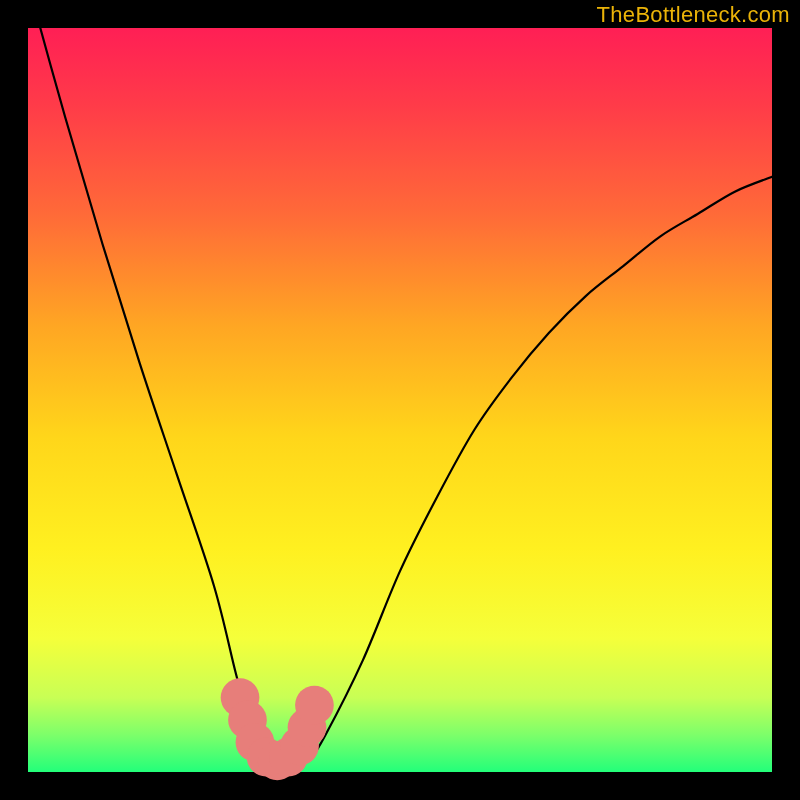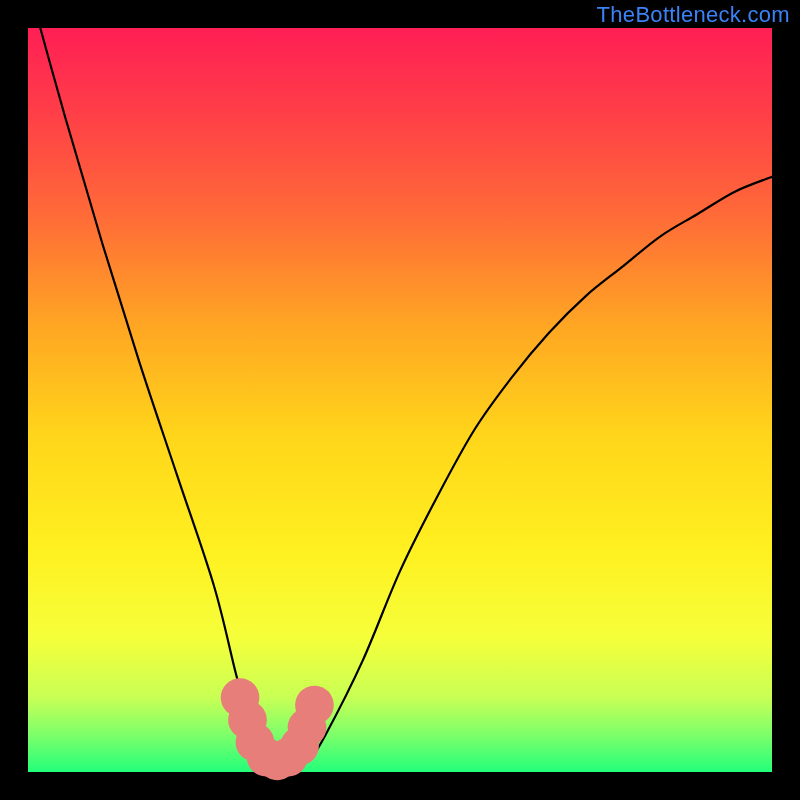--- a/index.html
+++ b/index.html
@@ -24,21 +24,21 @@
     top: 28px;
     left: 28px;
     width: 744px;
     height: 744px;
     overflow: visible;
   }
   .watermark {
     position: absolute;
     top: 2px;
     right: 10px;
-    color: #3b82f6;
+    color: #eab308;
     font-size: 22px;
     letter-spacing: 0.3px;
   }
 </style>
 </head>
 <body>
 
 <div class="frame">
   <div class="watermark">TheBottleneck.com</div>
   <svg class="plot" viewBox="0 0 744 744" preserveAspectRatio="none">

